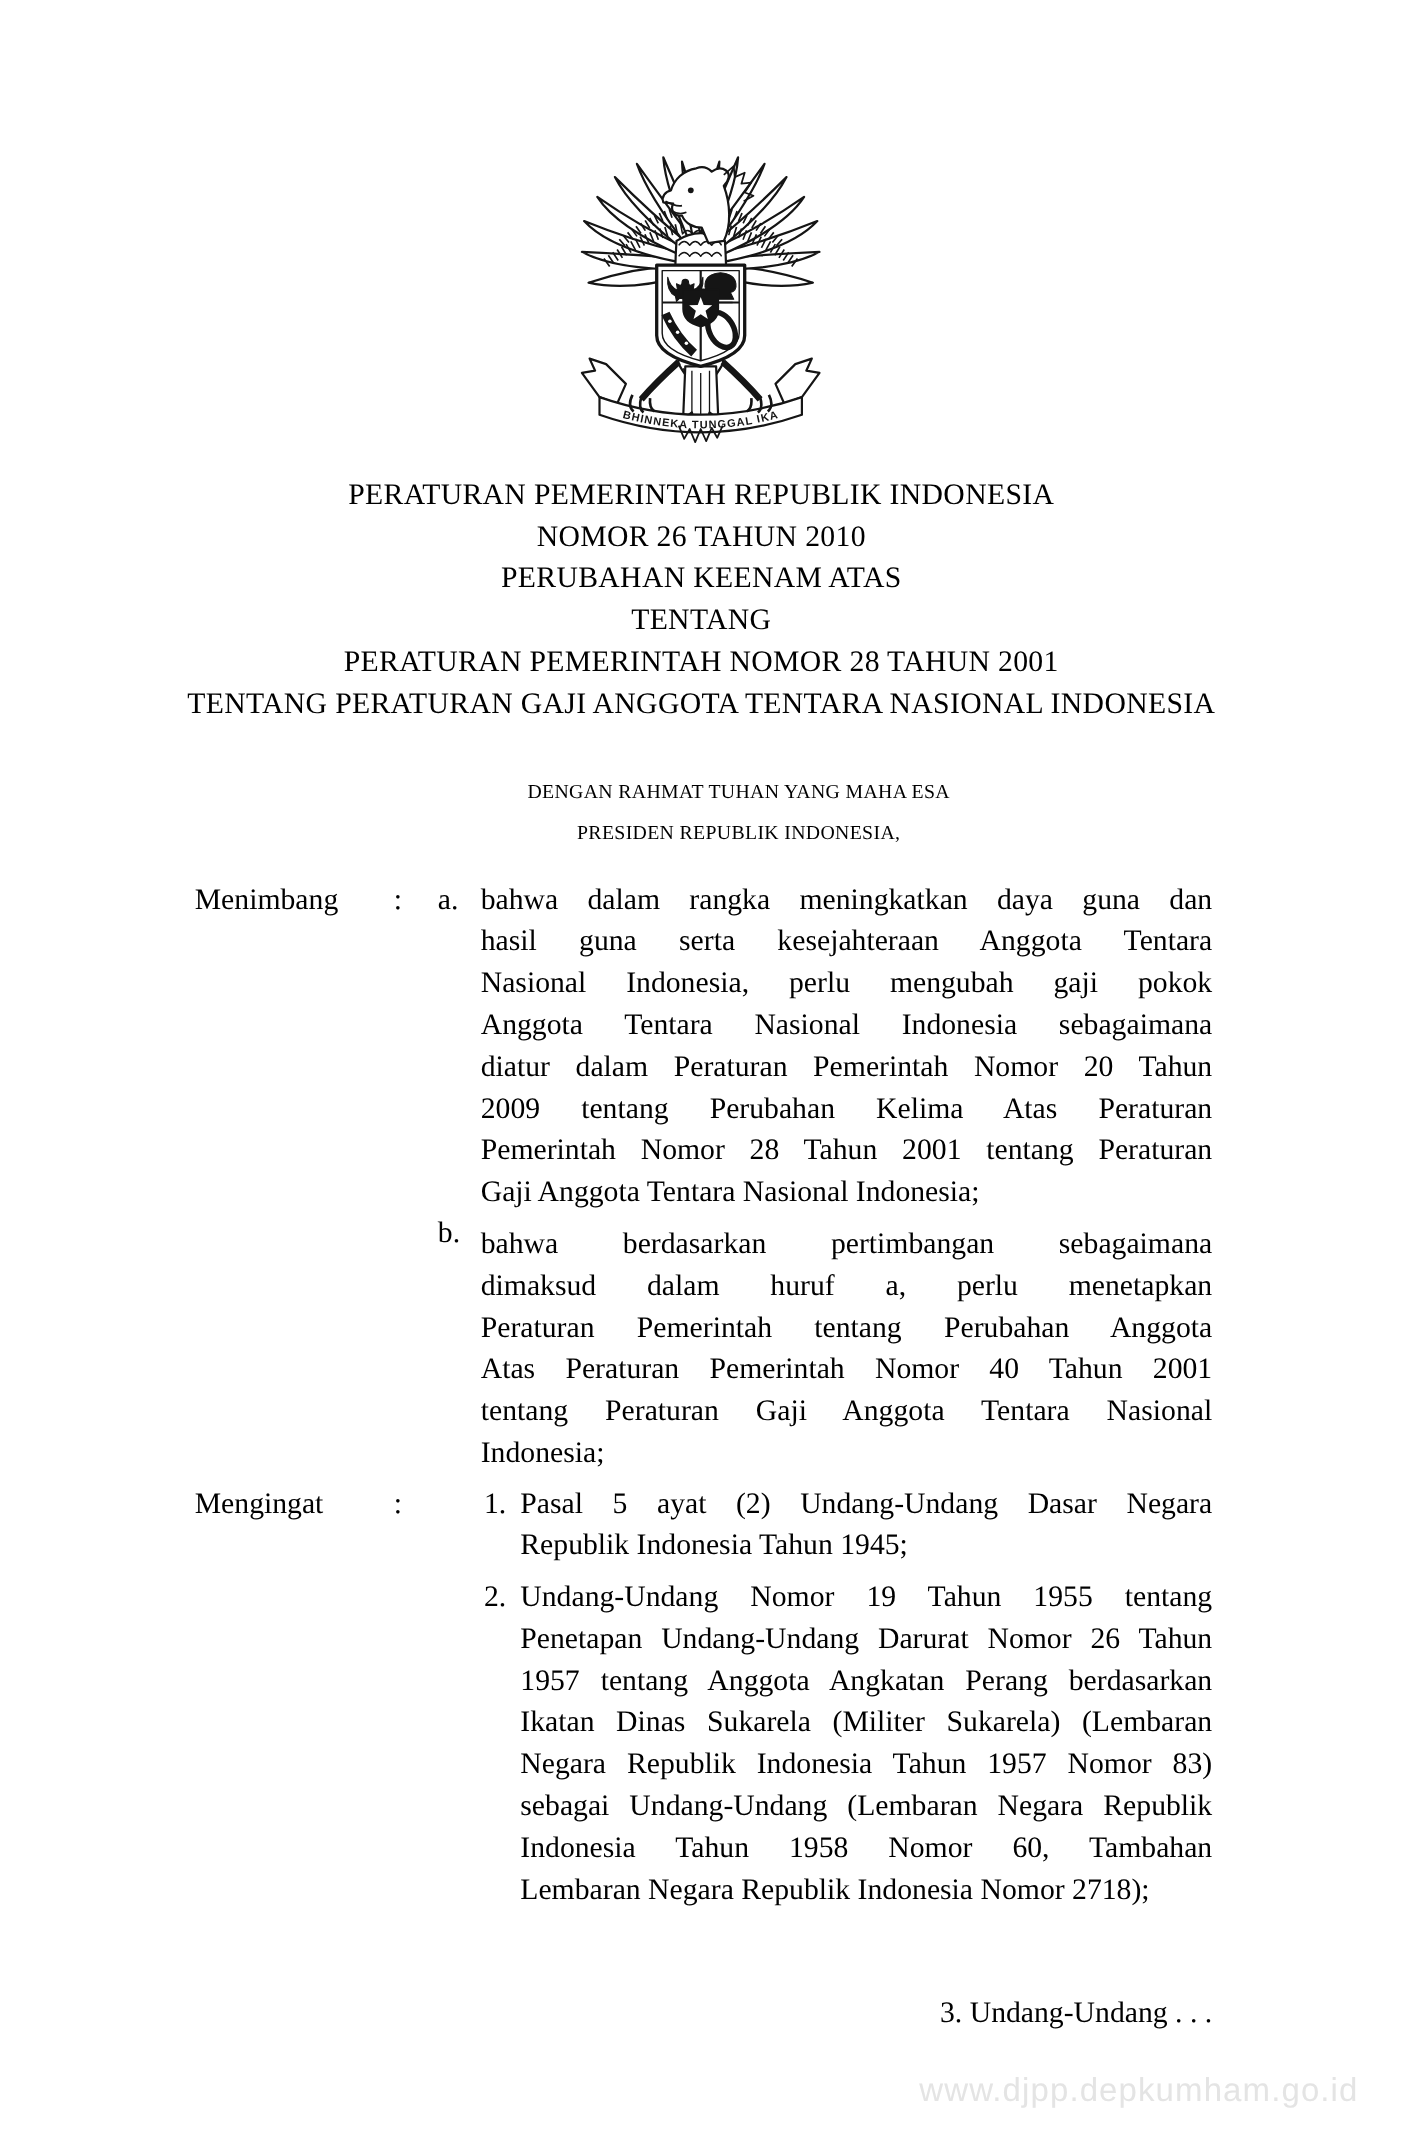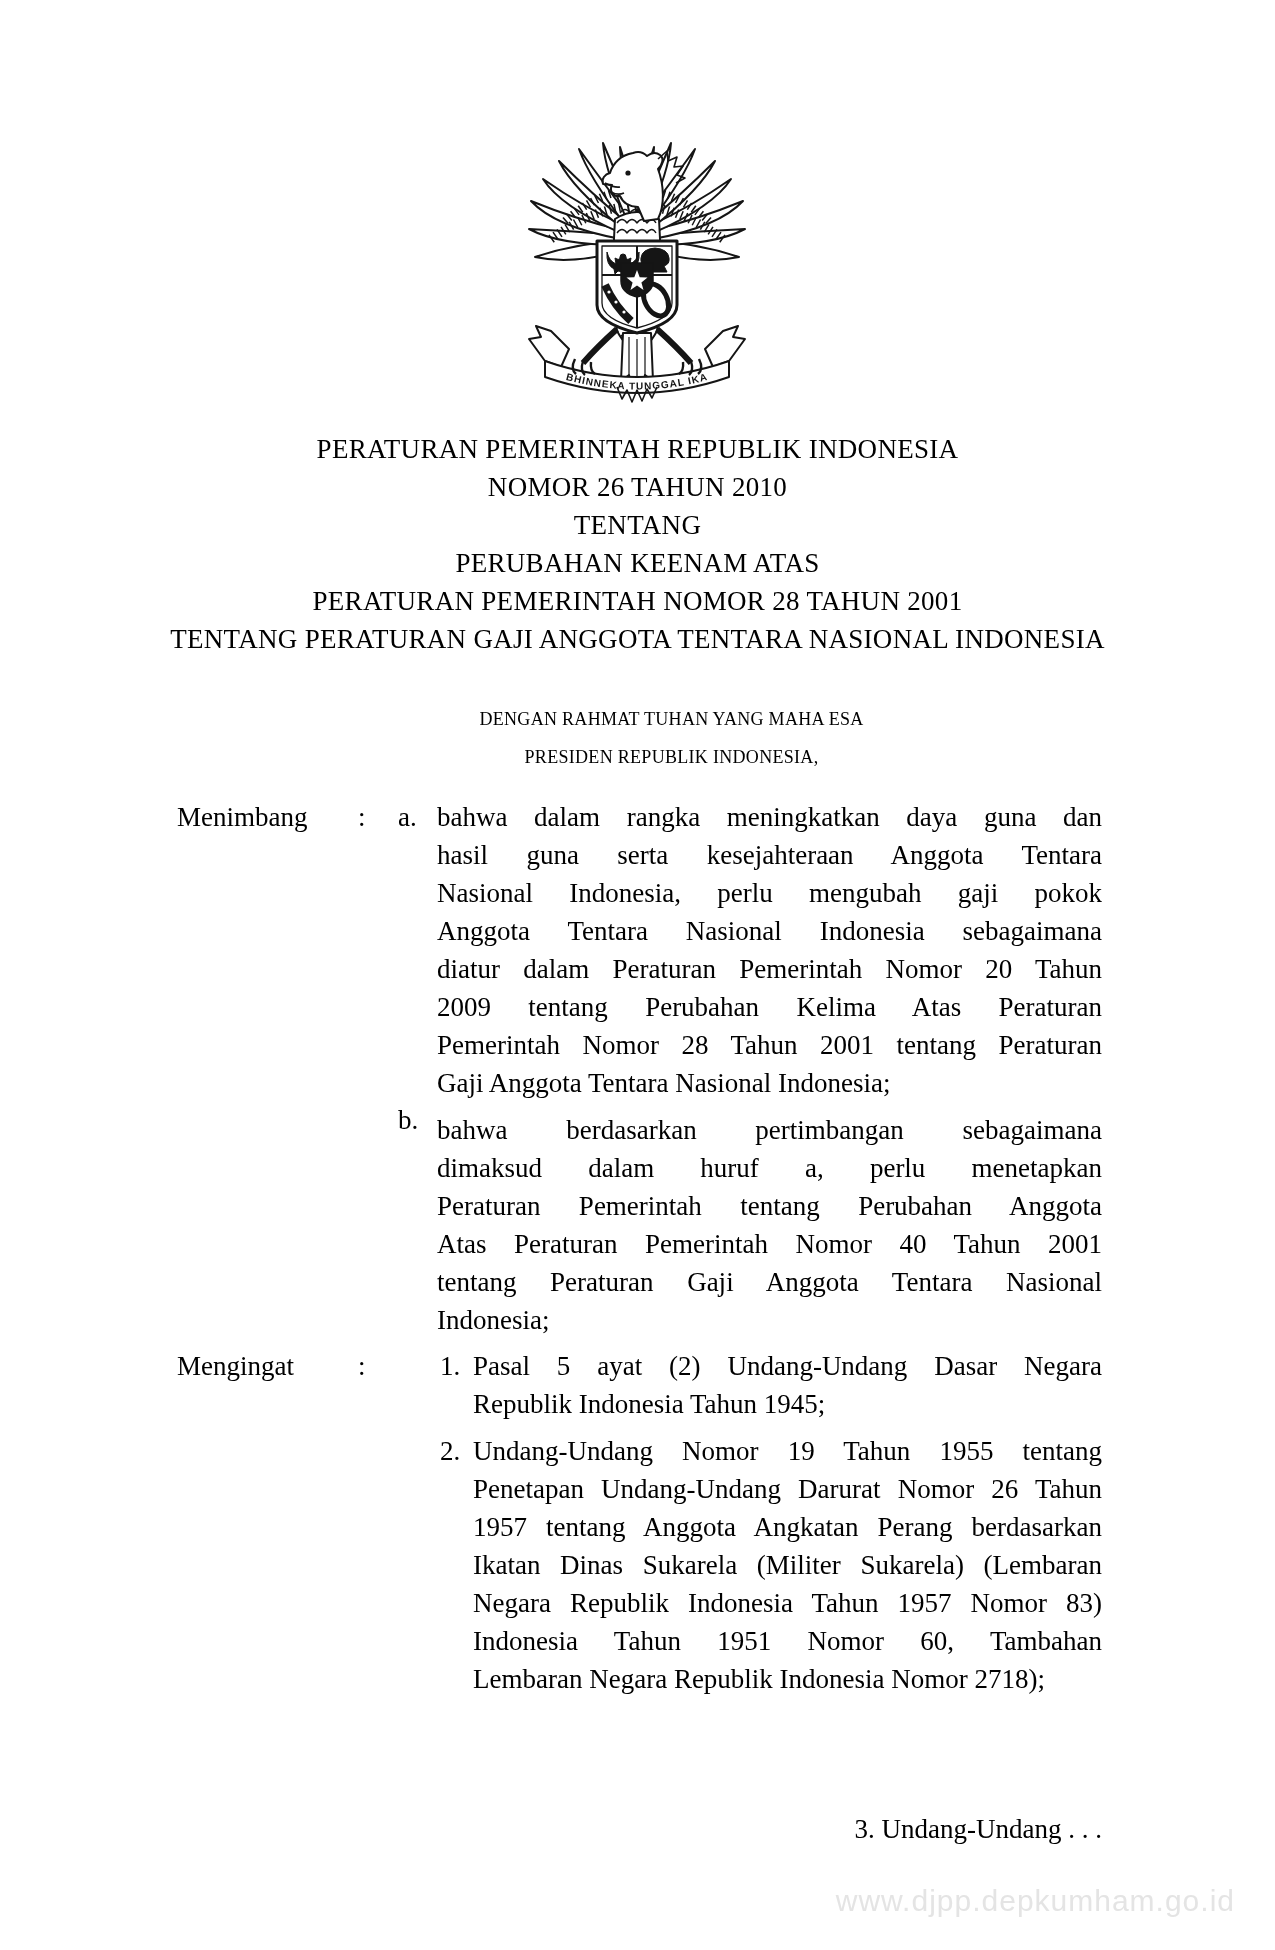--- a/index.html
+++ b/index.html
@@ -106,22 +106,22 @@
 
     <path id="ribbonPath" d="M36,241 Q120,268 204,241" fill="none" stroke="none"></path>
     <text font-family="Liberation Sans, sans-serif" font-size="10" font-weight="bold" fill="#151515" letter-spacing="1">
       <textPath href="#ribbonPath" startOffset="50%" text-anchor="middle">BHINNEKA TUNGGAL IKA</textPath>
     </text>
   </svg>
 
   <div class="title-block">
     <div>PERATURAN PEMERINTAH REPUBLIK INDONESIA</div>
     <div>NOMOR 26 TAHUN 2010</div>
+    <div>PERUBAHAN KEENAM ATAS</div>
     <div>TENTANG</div>
-    <div>PERUBAHAN KEENAM ATAS</div>
     <div>PERATURAN PEMERINTAH NOMOR 28 TAHUN 2001</div>
     <div>TENTANG PERATURAN GAJI ANGGOTA TENTARA NASIONAL INDONESIA</div>
   </div>
 
   <div class="preamble-block">
     <div>DENGAN RAHMAT TUHAN YANG MAHA ESA</div>
     <div>PRESIDEN REPUBLIK INDONESIA,</div>
   </div>
 
   <div class="abs body-text sec-label" style="top:798px">Menimbang</div>
@@ -158,21 +158,22 @@
     <div class="ln end">Republik Indonesia Tahun 1945;</div>
   </div>
 
   <div class="abs body-text marker mk-2" style="top:1432px">2.</div>
   <div class="abs body-text para para-mengingat" style="top:1432px">
     <div class="ln">Undang-Undang Nomor 19 Tahun 1955 tentang</div>
     <div class="ln">Penetapan Undang-Undang Darurat Nomor 26 Tahun</div>
     <div class="ln">1957 tentang Anggota Angkatan Perang berdasarkan</div>
     <div class="ln">Ikatan Dinas Sukarela (Militer Sukarela) (Lembaran</div>
     <div class="ln">Negara Republik Indonesia Tahun 1957 Nomor 83)</div>
-    <div class="ln">Indonesia Tahun 1951 Nomor 60, Tambahan</div>
+    <div class="ln">sebagai Undang-Undang (Lembaran Negara Republik</div>
+    <div class="ln">Indonesia Tahun 1958 Nomor 60, Tambahan</div>
     <div class="ln end">Lembaran Negara Republik Indonesia Nomor 2718);</div>
   </div>
 
   <div class="footer-catchword">3. Undang-Undang . . .</div>
 
   <div class="watermark">www.djpp.depkumham.go.id</div>
 
 </div>
 
 </body></html>

